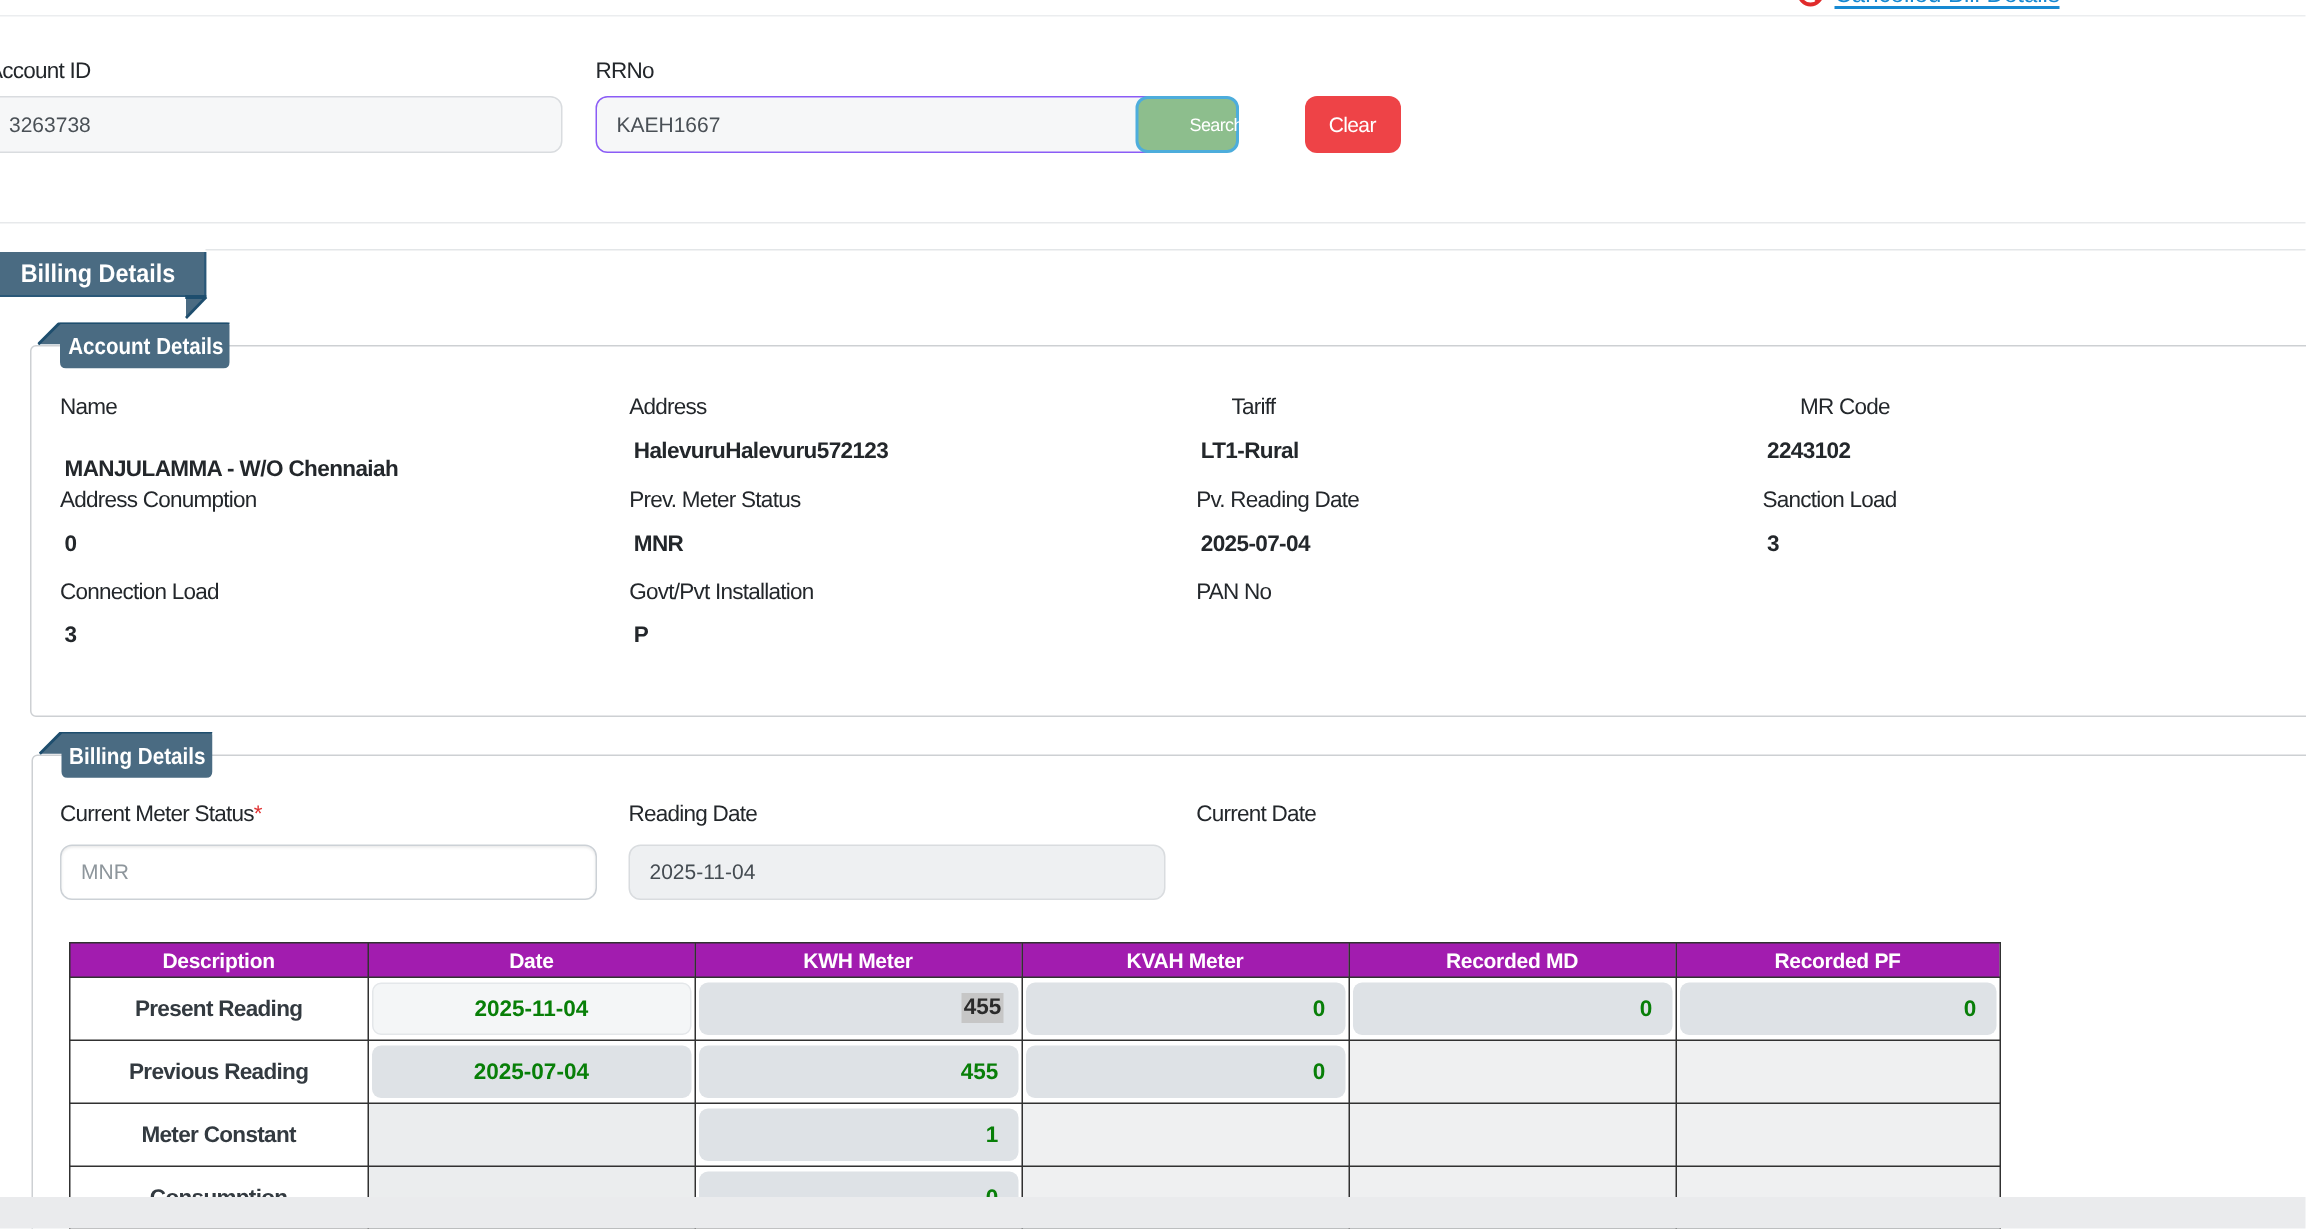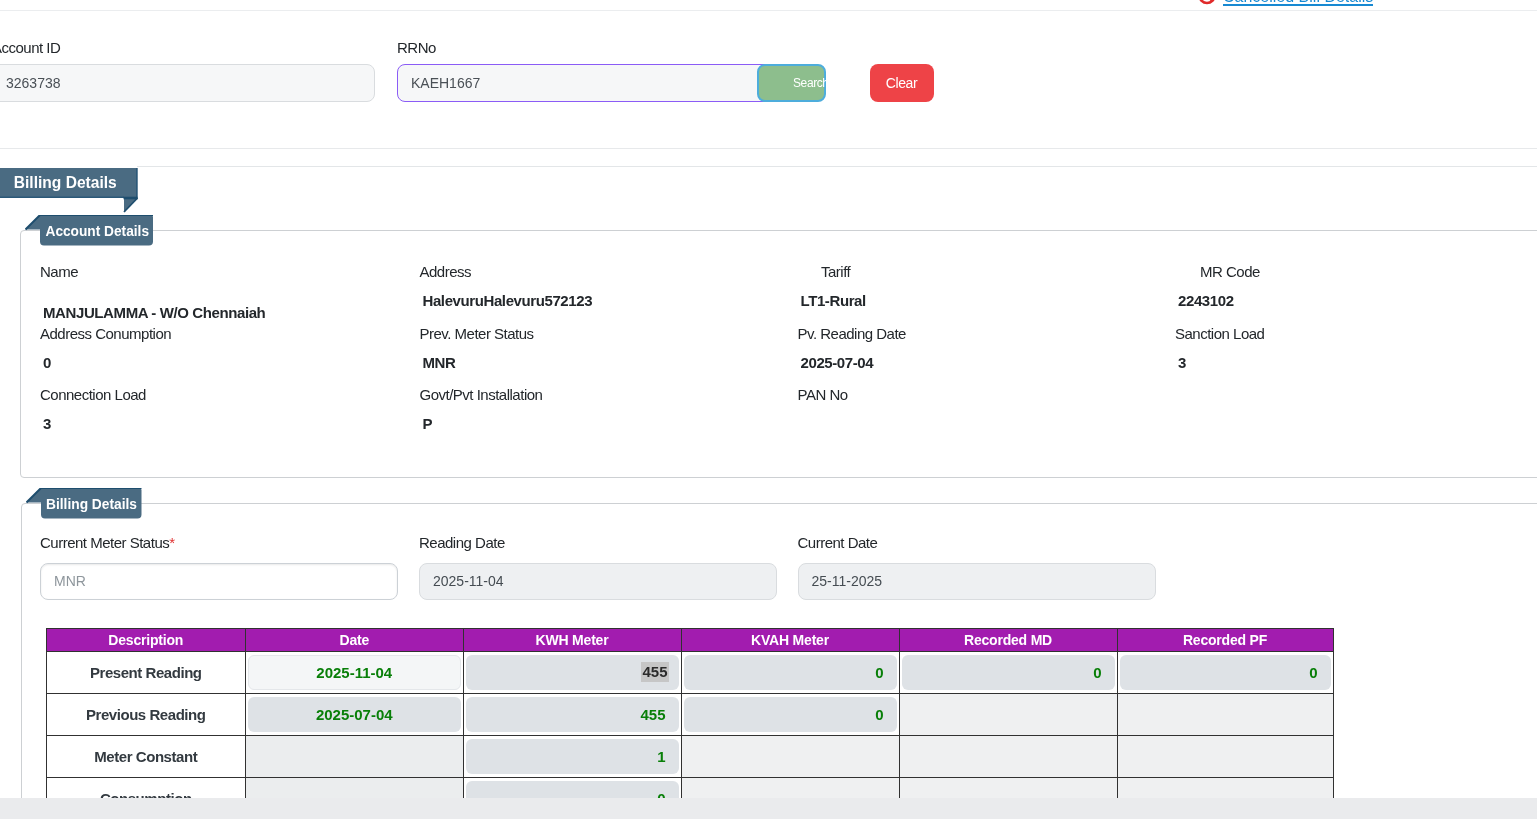--- a/index.html
+++ b/index.html
@@ -79,21 +79,20 @@
     <path d="M0.5,14.5 L15,0 H113.5 Q115.5,0 115.5,2 V26.5 Q115.5,30.5 111.5,30.5 H19 Q15,30.5 15,26.5 V14.5 Z" fill="#4a6b82"></path>
     <path d="M0.5,14.5 L15,0 H115.5" stroke="#1e4e6e" stroke-width="2" fill="none"></path>
     <text x="20" y="21" font-size="15.5" font-weight="bold" fill="#ffffff" font-family="Liberation Sans, sans-serif" textLength="91" lengthAdjust="spacingAndGlyphs">Billing Details</text>
   </svg>
 
   <div class="abs lbl" style="left:40px;top:534px;">Current Meter Status<span style="color:#e03131;">*</span></div>
   <div class="abs lbl" style="left:419px;top:534px;">Reading Date</div>
   <div class="abs lbl" style="left:797.5px;top:534px;">Current Date</div>
   <div class="abs" style="left:40px;top:562.5px;width:358px;height:37px;background:#fff;border:1px solid #ccd1d6;border-radius:8px;box-shadow:inset 0 1px 2px rgba(0,0,0,0.09);font-size:14px;color:#8e969c;line-height:35px;padding-left:13px;">MNR</div>
   <div class="abs" style="left:419px;top:562.5px;width:358px;height:37px;background:#eef0f2;border:1px solid #d9dcdf;border-radius:8px;font-size:14px;color:#454c52;line-height:35px;padding-left:13px;">2025-11-04</div>
-  <div class="abs" style="left:797.5px;top:562.5px;width:358px;height:37px;background:#eef0f2;border:1px solid #d9dcdf;border-radius:8px;font-size:14px;color:#454c52;line-height:35px;padding-left:13px;">25-11-2025</div>
 
   <table class="abs" style="left:45.5px;top:627.5px;border-collapse:collapse;table-layout:fixed;width:1287px;" cellspacing="0">
     <colgroup>
       <col style="width:199.5px">
         <col style="width:217.5px">
         <col style="width:218px">
         <col style="width:218px">
         <col style="width:218px">
         <col style="width:216px">
     </colgroup>

